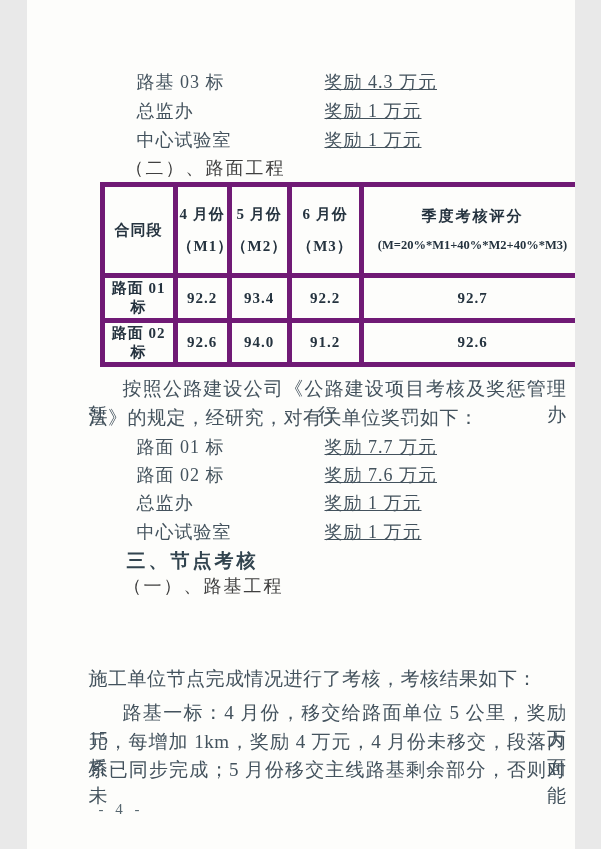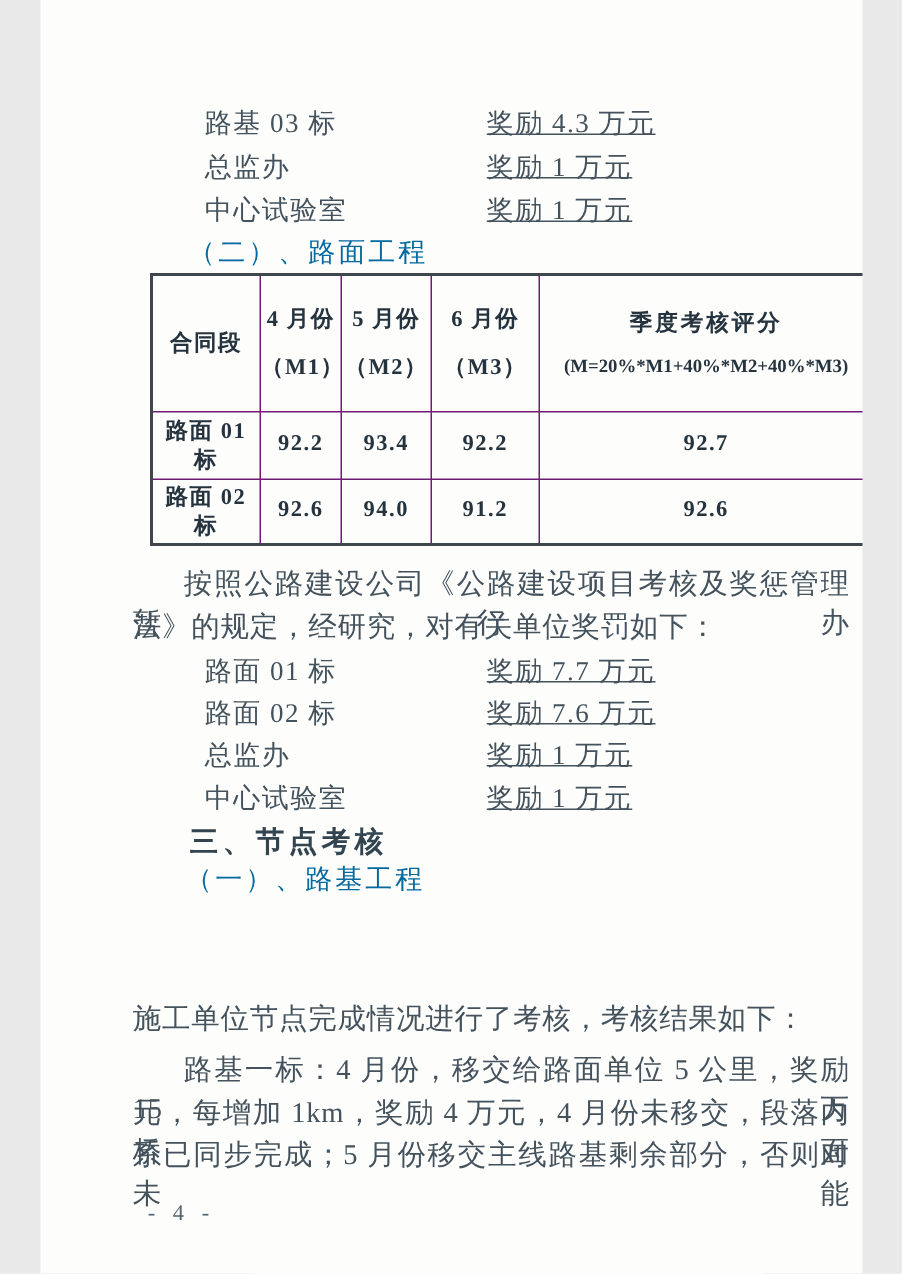--- a/index.html
+++ b/index.html
@@ -13,21 +13,21 @@
     overflow:hidden;
   }
   
   .award-row{position:absolute;left:0;width:100%;height:24px;font-size:18px;letter-spacing:1px;}
   .award-name{position:absolute;left:110px;top:0;}
   .award-amt{position:absolute;left:298px;top:0;text-decoration:underline;}
   
   .h-kai{
     position:absolute;left:99px;
     font-size:18px;letter-spacing:2px;
-    color:#0369a1;white-space:nowrap;
+    color:#404040;white-space:nowrap;
   }
   
   .h-hei{
     position:absolute;left:100px;
     font-size:19px;font-weight:bold;letter-spacing:3px;
     color:#32444f;white-space:nowrap;
     font-family:"Liberation Sans","DejaVu Sans",sans-serif;
   }
   
   .body-line{
@@ -39,21 +39,21 @@
   .indent{text-indent:34px;}
   .nowrapline{white-space:nowrap;}
   
   .score-table{
     position:absolute;left:73px;top:182px;
     width:482px;border-collapse:collapse;table-layout:fixed;
     border:2px solid #3f464c;
     color:#25333f;font-weight:bold;
   }
   .score-table td{
-    border:1px solid #701a75;
+    border:5px solid #701a75;
     text-align:center;vertical-align:middle;
     font-size:15px;letter-spacing:1px;
     padding:0;
   }
   .tr-head{height:91px;}
   .tr-data1{height:45px;}
   .tr-data2{height:44px;}
   .mh-top{margin-bottom:13px;}
   .formula{
     font-size:12.5px;letter-spacing:0;

